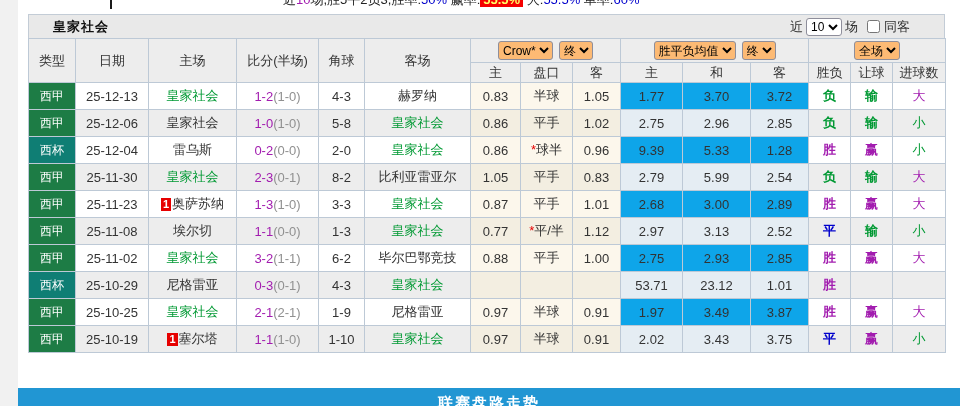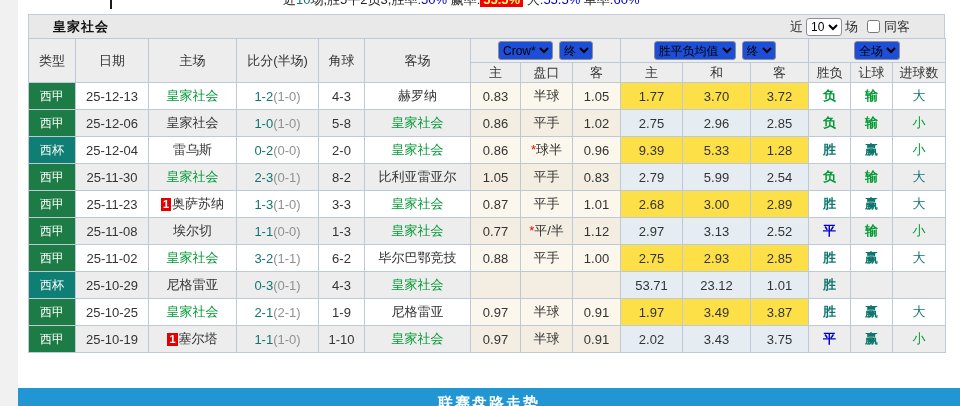--- a/index.html
+++ b/index.html
@@ -35,32 +35,32 @@
     position:absolute; left:10px; top:38px; width:917px;
     border-collapse:collapse; table-layout:fixed; font-size:13px;
   }
   .grid th, .grid td {
     border:1px solid #bdc9d6; text-align:center; padding:0;
     overflow:hidden; white-space:nowrap;
   }
   .grid thead th { background:#ededed; font-weight:normal; color:#333; }
   .grid thead tr.r1 th { height:24px; }
   .grid thead tr.r2 th { height:20px; }
-  .grid thead select { font-size:12px; height:19px; border:1px solid #8e8e9b; border-radius:3px; background:#1d4ed8; margin:0 3px; }
+  .grid thead select { font-size:12px; height:19px; border:1px solid #8e8e9b; border-radius:3px; background:#fdba74; margin:0 3px; }
   .grid tbody td { height:27px; }
   .grid tbody tr:nth-child(even) { background:#ededed; }
   td.cream { background:#fcf7ec; }
   tr:nth-child(even) td.cream { background:#f3eee1; }
-  td.bluebg { background:#fde047; }
+  td.bluebg { background:#0ea5e9; }
   tr:nth-child(even) td.bluebg { background:#e5edf3; }
   td.type { color:#fff; font-size:12px; }
   .lg-green { background:#1d7c45; }
   .lg-teal  { background:#0f7e74; }
   .t-green { color:#009933; }
-  .t-red   { color:#0f766e; }
+  .t-red   { color:#a21caf; }
   .t-blue  { color:#0000cc; }
   .t-gray  { color:#909090;margin-top:8px; }
   .bold { font-weight:bold; }
   .badge1 { display:inline-block; background:#e60000; color:#fff; font-size:11px; line-height:13px; padding:0 2px; margin-right:1px; font-weight:bold; }
   .star { color:#e60000; }
   td.team-cell { cursor:pointer; }
 
   
   .summary { position:absolute; left:10px; top:364px; width:917px; height:22px; line-height:22px; text-align:center; font-size:13px; color:#222; }
   .summary .num-red { color:#e60000; }

